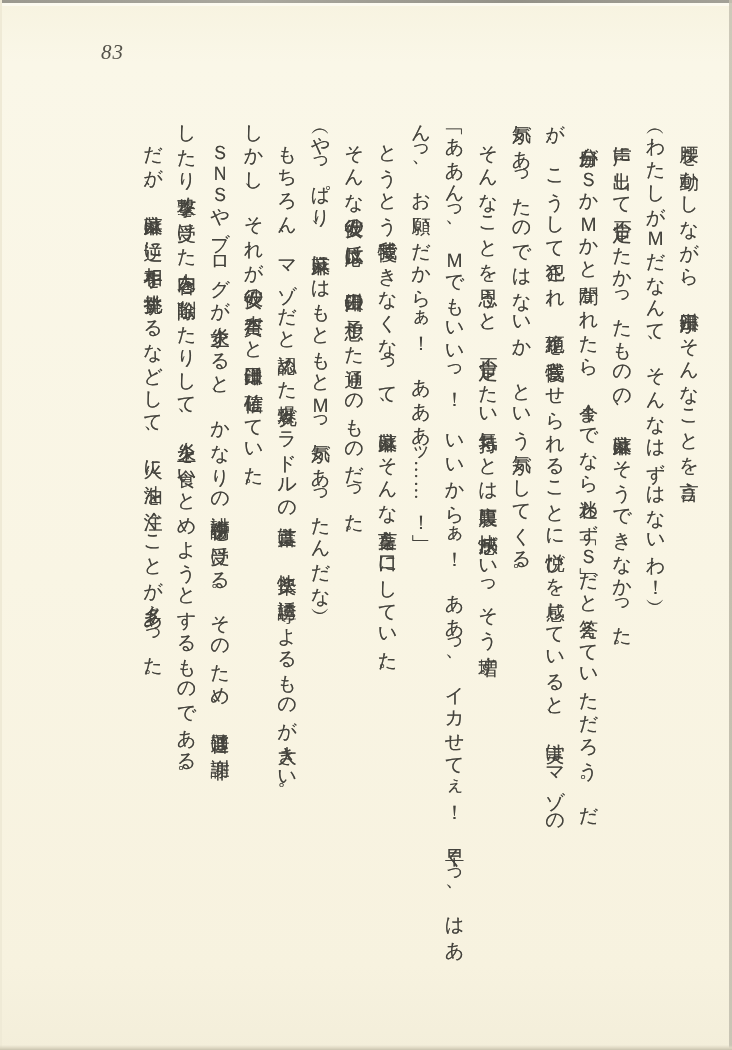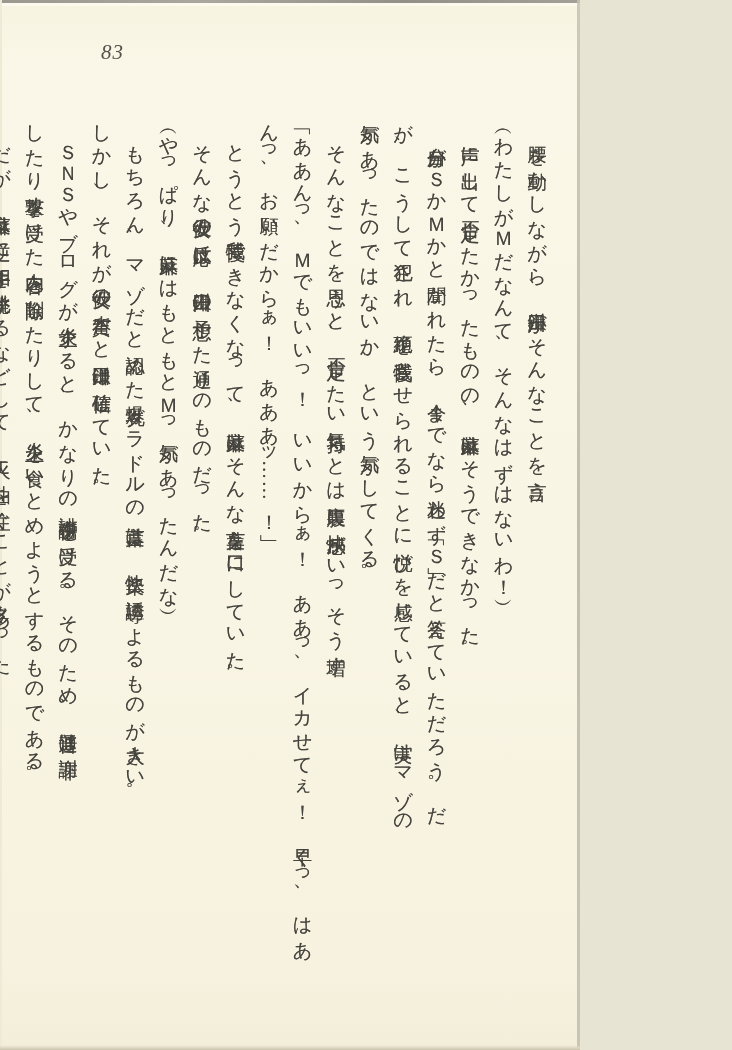--- a/index.html
+++ b/index.html
@@ -3,21 +3,21 @@
 <meta charset="utf-8">
 <style>
   html,body{margin:0;padding:0;}
   body{
     width:732px;height:1050px;
     background:#e8e4d4;
     font-family:"Liberation Serif","DejaVu Serif",serif;
   }
   .page{
     position:relative;
-    width:580px;height:1050px;
+    width:732px;height:1050px;
     overflow:hidden;
     background:linear-gradient(180deg,#f7f3e0 0%,#faf7e8 6%,#f9f5e4 55%,#f7f2df 92%,#f3eeda 100%);
   }
   
   .edge-top{
     position:absolute;top:0;left:0;right:0;height:3px;
     background:linear-gradient(90deg,#9b998f 0%,#aaa89e 35%,#939187 70%,#a3a197 100%);
   }
   .edge-top-light{
     position:absolute;top:3px;left:0;right:0;height:3px;

